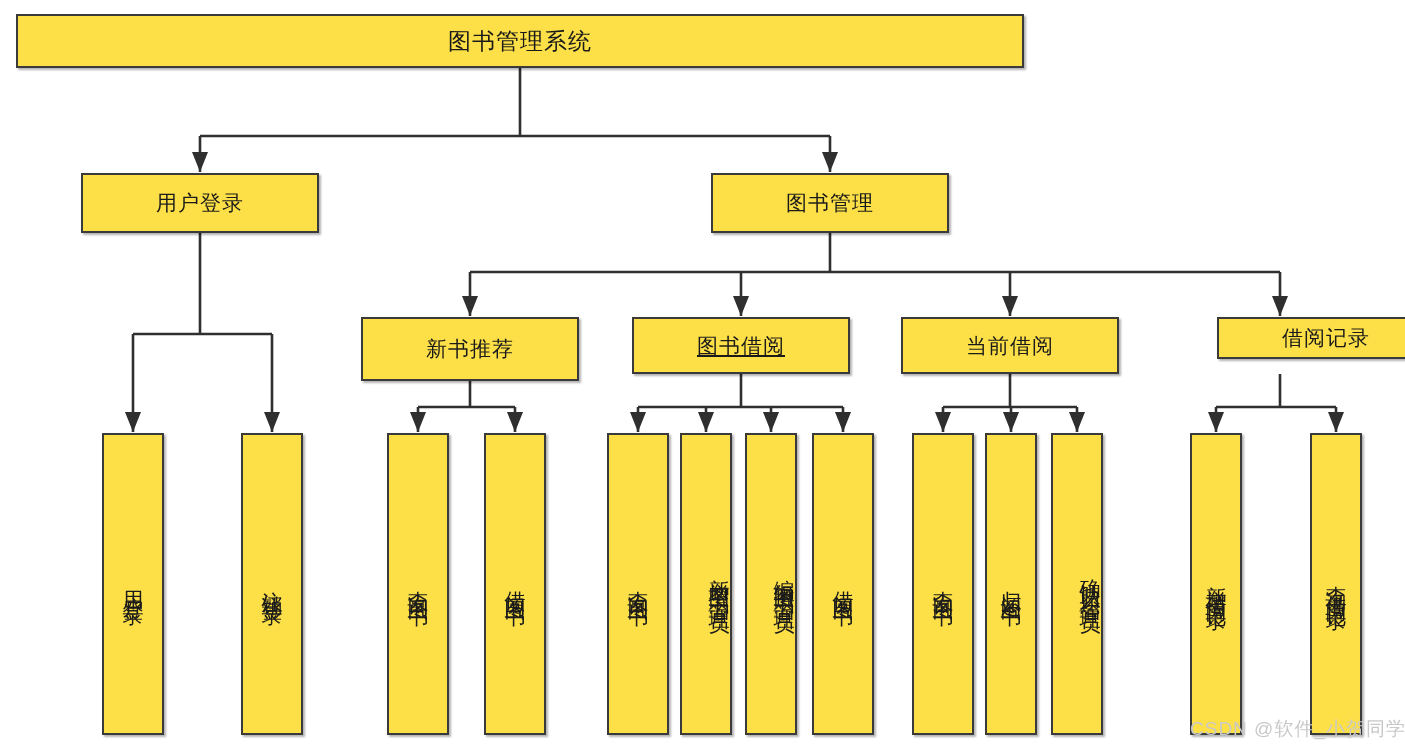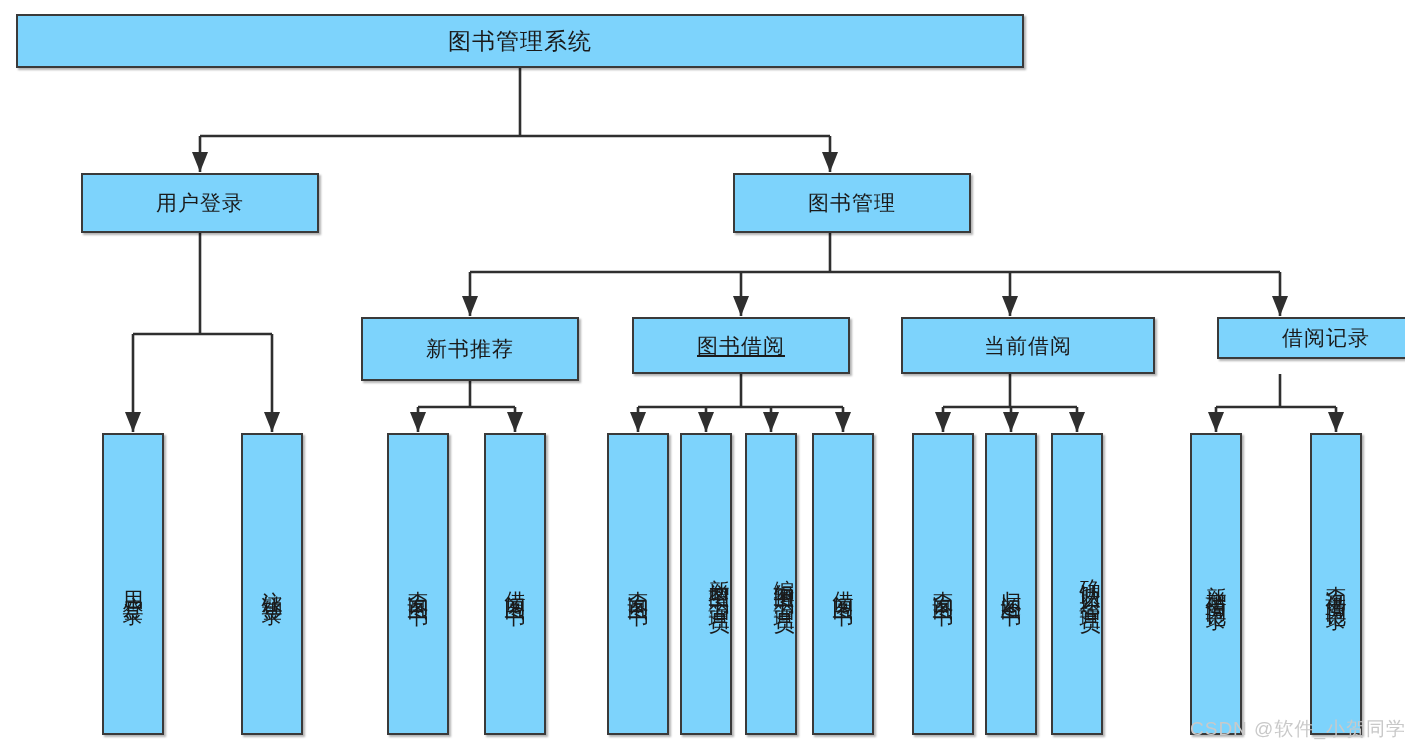--- a/index.html
+++ b/index.html
@@ -6,21 +6,21 @@
   body{
     width:1405px;height:747px;background:#ffffff;
     font-family:"Liberation Sans","DejaVu Sans",sans-serif;
     color:#1a1a1a;overflow:hidden;position:relative;
   }
   #canvas{position:absolute;left:0;top:0;width:1405px;height:747px;}
   svg.links{position:absolute;left:0;top:0;width:1405px;height:747px;pointer-events:none;}
 
   .node{
     position:absolute;box-sizing:border-box;
-    background:#7dd3fc;border:2px solid #3a3a3a;
+    background:#fde047;border:2px solid #3a3a3a;
     box-shadow:2px 2px 2px rgba(0,0,0,0.30);
     display:flex;align-items:center;justify-content:center;
     font-size:21px;color:#1a1a1a;letter-spacing:1px;
   }
   .node.root{font-size:23px;}
   .node.leaf{
     writing-mode:vertical-rl;text-orientation:upright;
     font-size:21px;letter-spacing:5px;
     align-items:center;justify-content:center;
     padding:6px 0;line-height:1.05;
@@ -89,30 +89,30 @@
       <line x1="1336" y1="407" x2="1336" y2="432" stroke="#2f2f2f" stroke-width="2.6"></line>
       <polygon points="1328,412 1344,412 1336,432" fill="#2f2f2f"></polygon>
     </svg>
   <div id="nodes">
       <div class="node root" style="left: 16px; top: 14px; width: 1008px; height: 54px;">
         <span>图书管理系统</span>
       </div>
       <div class="node level1" style="left: 81px; top: 173px; width: 238px; height: 60px;">
         <span>用户登录</span>
       </div>
-      <div class="node level1" style="left: 733px; top: 173px; width: 238px; height: 60px;">
+      <div class="node level1" style="left: 711px; top: 173px; width: 238px; height: 60px;">
         <span>图书管理</span>
       </div>
       <div class="node level2" style="left: 361px; top: 317px; width: 218px; height: 64px;">
         <span>新书推荐</span>
       </div>
       <div class="node level2" style="left: 632px; top: 317px; width: 218px; height: 57px; text-decoration: underline;">
         <span>图书借阅</span>
       </div>
-      <div class="node level2" style="left: 901px; top: 317px; width: 254px; height: 57px;">
+      <div class="node level2" style="left: 901px; top: 317px; width: 218px; height: 57px;">
         <span>当前借阅</span>
       </div>
       <div class="node level2" style="left: 1171px; top: 317px; width: 218px; height: 42px; margin-left: 46px;">
         <span>借阅记录</span>
       </div>
       <div class="node leaf" style="left: 102px; top: 433px; width: 62px; height: 302px;">
         <span>用户登录</span>
       </div>
       <div class="node leaf" style="left: 241px; top: 433px; width: 62px; height: 302px;">
         <span>注销登录</span>

